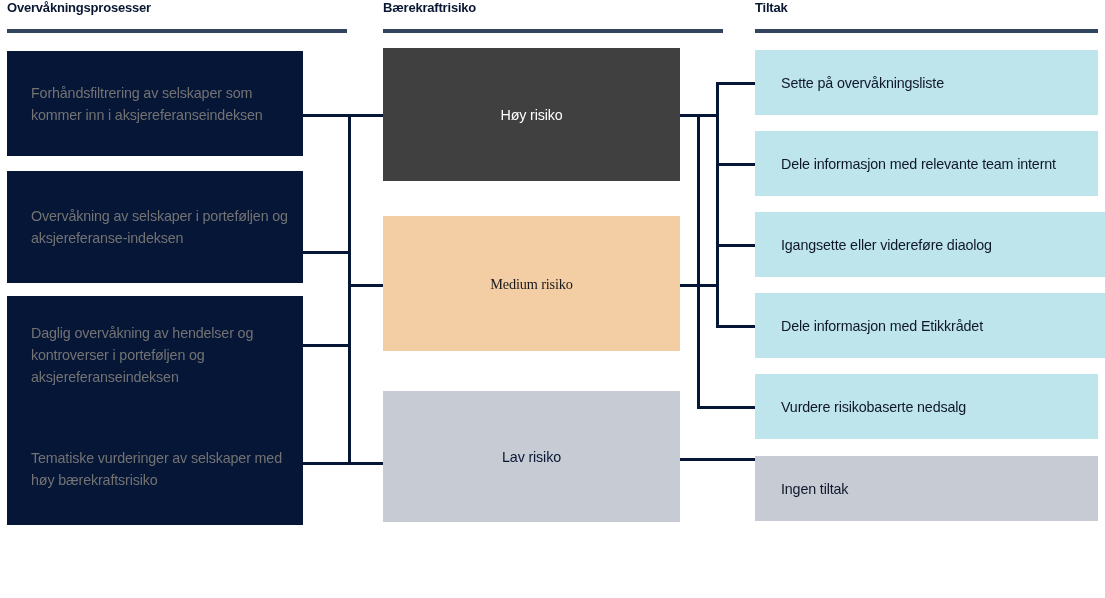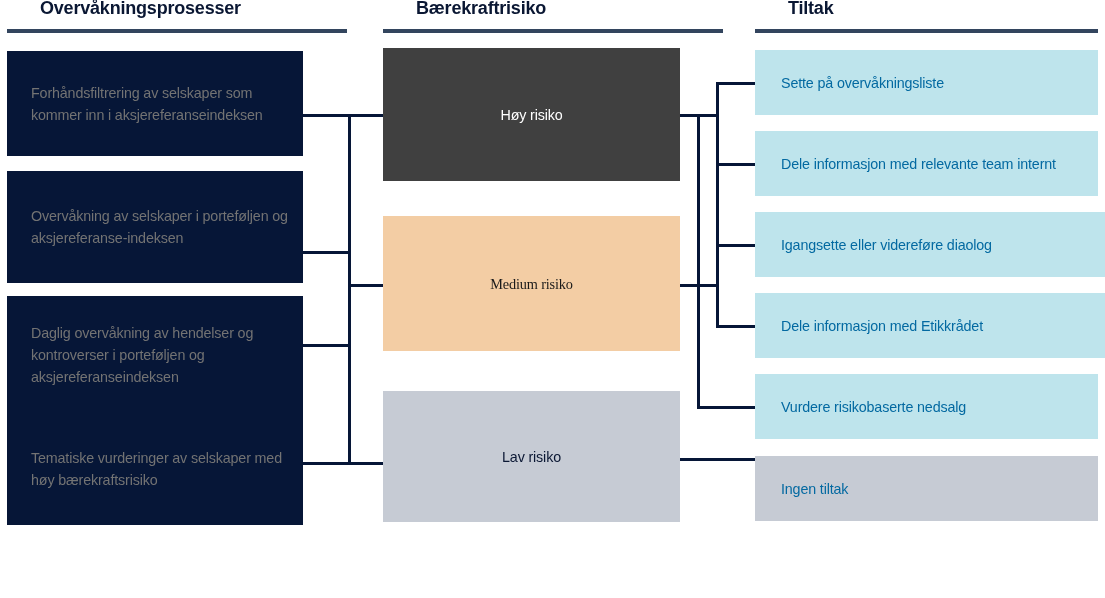--- a/index.html
+++ b/index.html
@@ -16,27 +16,26 @@
   #stage {
     position: relative;
     width: 1105px;
     height: 598px;
     background: #ffffff;
   }
 
   
   .col-title {
     position: absolute;
-    font-size: 18px;
+    font-size: 13px;
     font-weight: bold;
     color: #0a1733;
     letter-spacing: -0.2px;
     white-space: nowrap;
     line-height: 16px;
-    margin-left: 33px;
   }
   .col-rule {
     position: absolute;
     height: 4px;
     background: #33455e;
   }
 
   
   .node {
     position: absolute;
@@ -62,21 +61,21 @@
     justify-content: center;
     text-align: center;
   }
   .risk-high   { background: #404040; color: #ffffff; }
   .risk-medium { background: #f3cda4; color: #1a1a1a; font-family: Liberation Serif, serif; }
   .risk-low    { background: #c6cbd4; color: #0a1733; }
 
   
   .act {
     background: #bee4ec;
-    color: #0369a1;
+    color: #0f172a;
     padding-left: 26px;
     padding-right: 14px;
   }
   .act-none { background: #c6cbd4; }
 
   
   .ln {
     position: absolute;
     background: #061637;
   }

